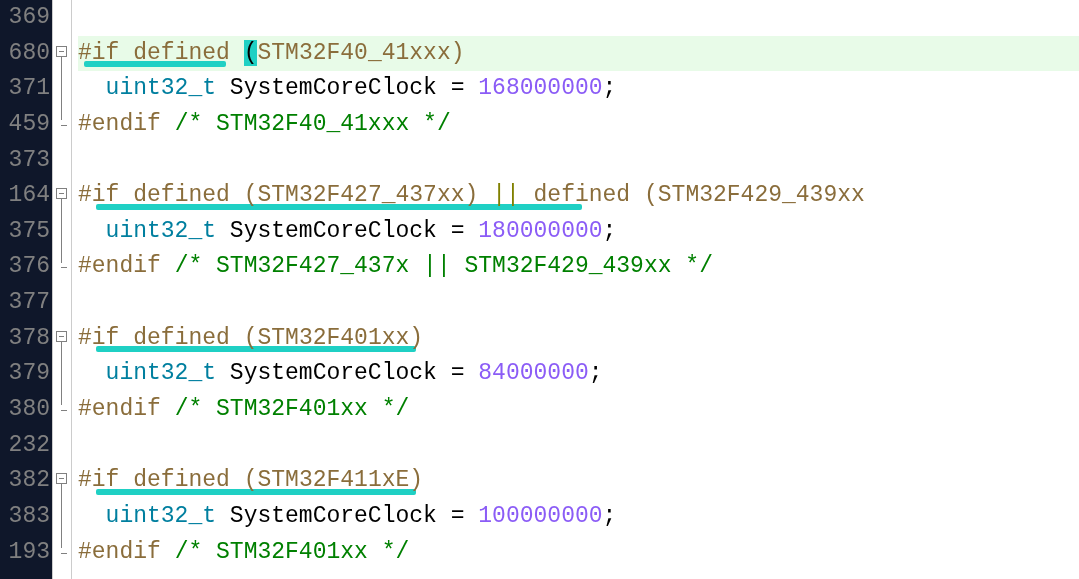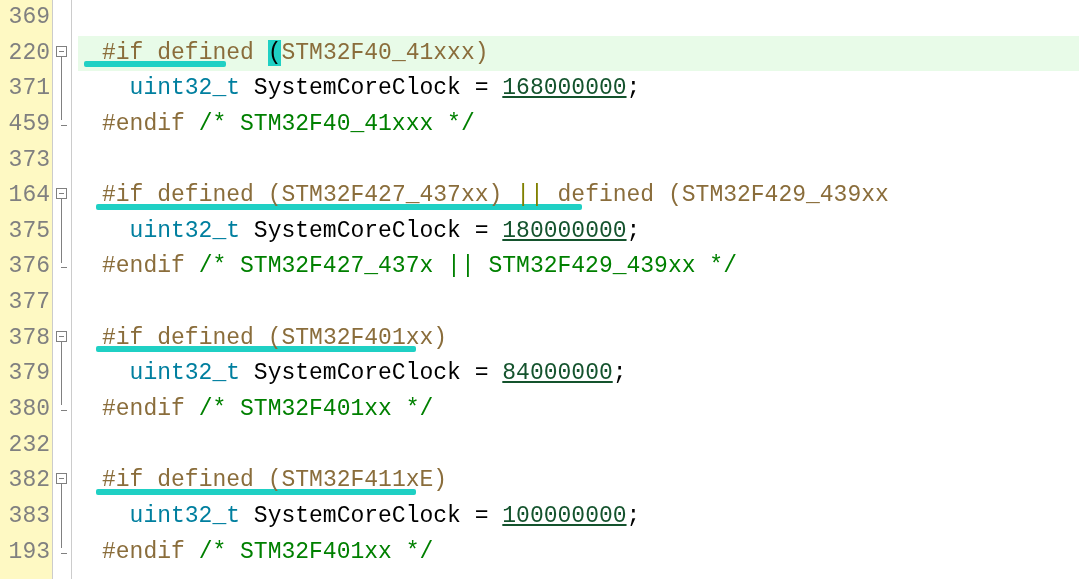--- a/index.html
+++ b/index.html
@@ -15,21 +15,21 @@
   .editor {
     display: flex;
     flex-direction: row;
     width: 1079px;
     height: 579px;
   }
   .gutter {
     flex: 0 0 50px;
     text-align: right;
     color: #808080;
-    background: #fef9c3;
+    background: #0f172a;
     padding-right: 2px;
     user-select: none;
     border-right: 1px solid #ccc;
   }
   .fold {
     flex: 0 0 18px;
     background: #fff;
     position: relative;
     border-right: 1px solid #ccc;
   }
@@ -56,29 +56,28 @@
   }
   .code {
     flex: 1 1 auto;
     white-space: pre;
     position: relative;
     padding-left: 6px;
   }
   .code .row {
     height: 1.55em;
     position: relative;
-    padding-left: 24px;
   }
   .hl-line {
     background: #e8fbe8;
   }
   .pp   { color: #8a6d3b; } 
   .cm   { color: #008000; text-align: center; } 
   .ty   { color: #007f9f; text-align: right; } 
-  .num  { color: #14532d; text-decoration: underline; } 
+  .num  { color: #8b5cf6; } 
   .op   { color: #808000; }
   .sel  { background: #1fd0c4; color:#000; } 
   .k    { color: #000; text-align: right; }
 
   
   .marker {
     position: absolute;
     height: 6px;
     background: #1fd0c4;
     border-radius: 2px;
@@ -86,21 +85,21 @@
   }
   .row .txt { position: relative; z-index: 2; }
   .row .marker { z-index: 1; }
 </style>
 </head>
 <body>
 
 <div class="editor">
   <div class="gutter" id="gutter">
       <div>369</div>
-      <div>220</div>
+      <div>680</div>
       <div>371</div>
       <div>459</div>
       <div>373</div>
       <div>164</div>
       <div>375</div>
       <div>376</div>
       <div>377</div>
       <div>378</div>
       <div>379</div>
       <div>380</div>

